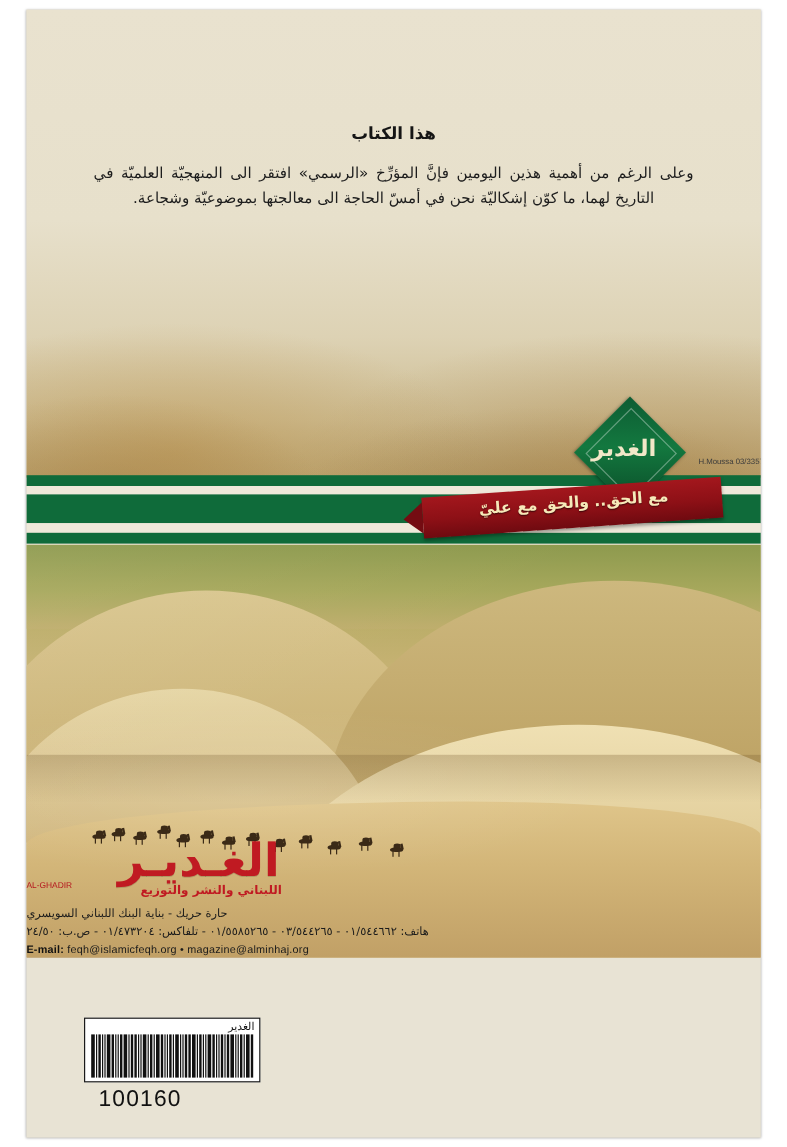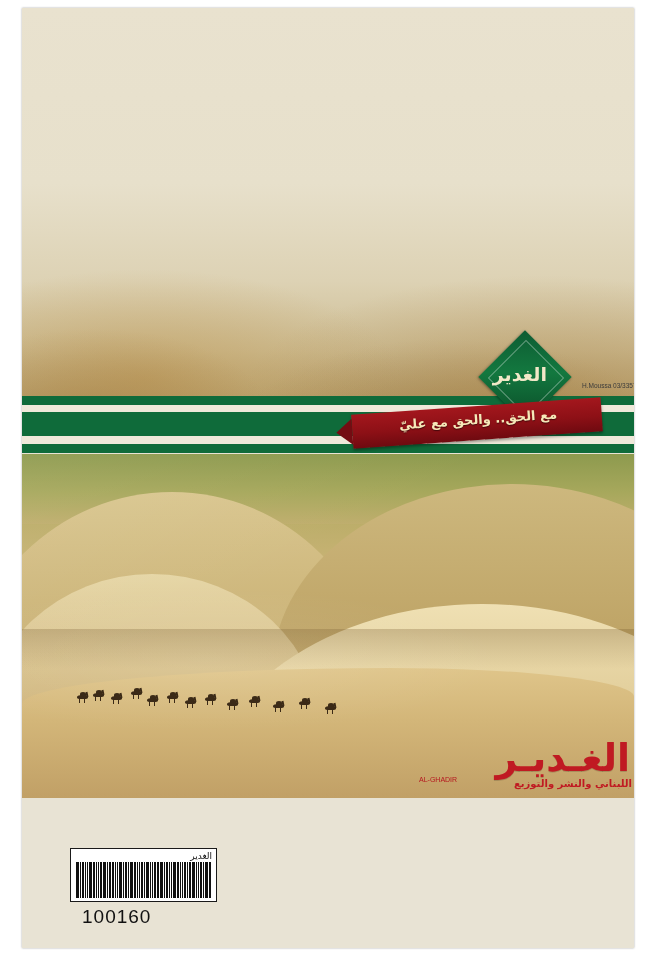--- a/index.html
+++ b/index.html
@@ -282,23 +282,23 @@
     width: 1.4px; height: 5px;
     background: #3b2a17;
   }
   .camel .leg1 { left: 2px; }
   .camel .leg2 { left: 7px; }
 
   
   .publisher {
     position: absolute;
     left: 0;
-    top: 731px;
+    top: 690px;
     width: 100%;
-    text-align: right;
+    text-align: left;
     direction: rtl;
   }
   .pub-logo {
     position: relative;
     display: inline-block;
     width: 215px;
     height: 48px;
   }
   .pub-logo-ar {
     position: absolute;
@@ -391,20 +391,22 @@
 </style>
 </head>
 <body>
 
 <div class="page">
   <div class="cover">
 
     <div class="top-photo"></div>
 
     <div class="blurb">
+      <div class="blurb-title">هذا الكتاب</div>
+      <p>وعلى الرغم من أهمية هذين اليومين فإنَّ المؤرِّخ «الرسمي» افتقر الى المنهجيّة العلميّة في التاريخ لهما، ما كوّن إشكاليّة نحن في أمسّ الحاجة الى معالجتها بموضوعيّة وشجاعة.</p>
     </div>
 
     <div class="band-thin b1"></div>
     <div class="band-gap-1"></div>
     <div class="band-thick"></div>
     <div class="band-gap-2"></div>
     <div class="band-thin b2"></div>
 
     <div class="seal"></div>
     <div class="seal-inner"></div>
@@ -519,20 +521,28 @@
           </div>
       </div>
     </div>
 
     <div class="publisher">
       <div class="pub-logo">
         <span class="pub-logo-ar">الغـديـر</span>
         <span class="pub-logo-sub">اللبناني والنشر والتوزيع</span>
         <span class="pub-logo-en">AL-GHADIR</span>
       </div>
+      <div class="pub-lines">
+        <span class="ln">حارة حريك - بناية البنك اللبناني السويسري</span>
+        <span class="ln">هاتف: ٠١/٥٤٤٦٦٢ - ٠٣/٥٤٤٢٦٥ - ٠١/٥٥٨٥٢٦٥ - تلفاكس: ٠١/٤٧٣٢٠٤ - ص.ب: ٢٤/٥٠</span>
+        <span class="ln email">
+          <b>E-mail:</b>
+          <span>feqh@islamicfeqh.org  •  magazine@alminhaj.org</span>
+        </span>
+      </div>
     </div>
 
     <div class="barcode-box">
       <span class="barcode-label">الغدير</span>
       <div class="bars" id="bars">
           <i style="width: 3px;"></i>
           <i style="width: 1px;"></i>
           <i style="width: 2px;"></i>
           <i style="width: 1px;"></i>
           <i style="width: 1px;"></i>

